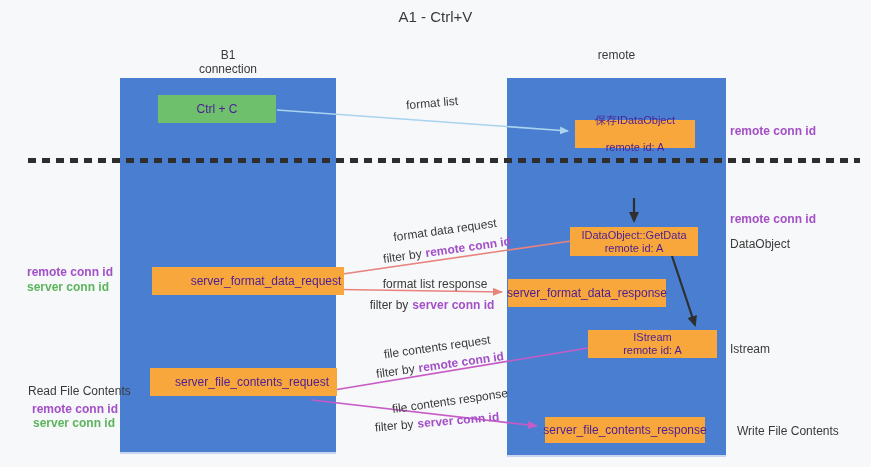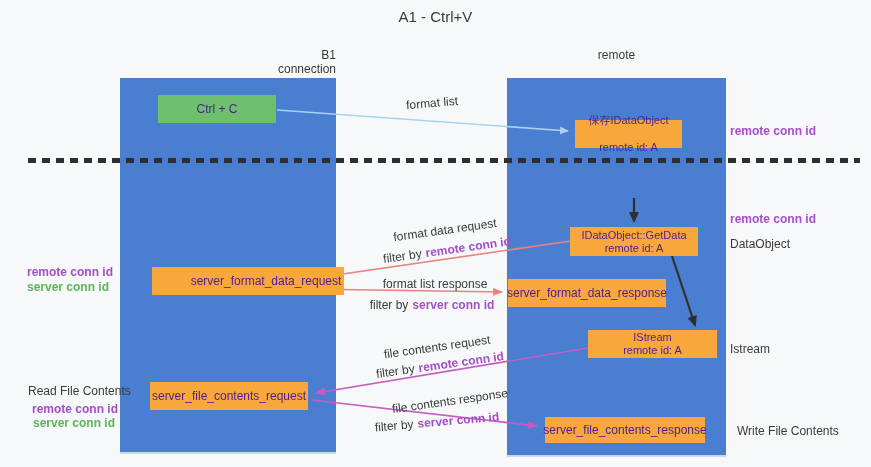--- a/index.html
+++ b/index.html
@@ -5,21 +5,21 @@
   :root{
     --background:#f7f8f9; --lane-blue:#4a7ed1; --box-green:#6ec06d; --box-orange:#f7a73c;
     --label-purple:#a34fc8; --label-green:#5cb45c; --arrow-salmon:#e8837d; --arrow-magenta:#c75bc7;
     --arrow-blue:#a9d3ee; --arrow-black:#2f2f2f; --text-dark:#3a3a3a; --dash-color:#2e2e2e;
   }
   html,body{margin:0;padding:0;}
   body{background:#fff;font-family:"Liberation Sans","DejaVu Sans",sans-serif;}
   .canvas{position:relative;width:871px;height:467px;background:var(--background);overflow:hidden;}
   .title{position:absolute;left:0;top:7px;width:871px;text-align:center;font-size:15px;line-height:20px;color:var(--text-dark);}
   .col-header{position:absolute;text-align:center;font-size:12px;line-height:14px;color:var(--text-dark);}
-  .hdr-left{left:120px;top:48px;width:216px;text-align:right;}
+  .hdr-left{left:120px;top:48px;width:216px;}
   .hdr-right{left:507px;top:48px;width:219px;}
   .lane{position:absolute;background:var(--lane-blue);}
   .lane-left{left:120px;top:78px;width:216px;height:374px;border-bottom:2px solid #c8d6ef;}
   .lane-right{left:507px;top:78px;width:219px;height:377px;border-bottom:2px solid #c8d6ef;}
   .dashes{position:absolute;left:28px;top:158px;width:832px;height:5px;
     background:repeating-linear-gradient(90deg,var(--dash-color) 0 8px,transparent 8px 14px);}
   .node{position:absolute;display:flex;flex-direction:column;align-items:center;justify-content:center;
     color:#4c1d95;text-align:center;font-size:12px;line-height:14px;}
   .node.small{font-size:11px;line-height:13px;}
   .green{background:var(--box-green);}
@@ -78,39 +78,39 @@
     <div>B1</div>
     <div>connection</div>
   </div>
   <div class="col-header hdr-right">
     <div>remote</div>
   </div>
 
   <div class="node green" style="left:158px;top:95px;width:118px;height:28px;">
     <div>Ctrl + C</div>
   </div>
-  <div class="node orange small" style="left:575px;top:120px;width:107px;height:28px;gap:14px;">
+  <div class="node orange small" style="left:575px;top:120px;width:120px;height:28px;gap:14px;">
     <div>保存IDataObject</div>
     <div>remote id: A</div>
   </div>
   <div class="node orange small" style="left:570px;top:227px;width:128px;height:29px;justify-content:center;">
     <div>IDataObject::GetData</div>
     <div>remote id: A</div>
   </div>
   <div class="node orange" style="left:152px;top:267px;width:156px;height:28px;padding-left:36px;">
     <div>server_format_data_request</div>
   </div>
   <div class="node orange" style="left:508px;top:279px;width:158px;height:28px;">
     <div>server_format_data_response</div>
   </div>
   <div class="node orange small" style="left:588px;top:330px;width:129px;height:28px;">
     <div>IStream</div>
     <div>remote id: A</div>
   </div>
-  <div class="node orange" style="left:150px;top:382px;width:158px;height:28px;">
+  <div class="node orange" style="left:150px;top:368px;width:170px;height:28px;padding-left:17px;">
     <div>server_file_contents_request</div>
   </div>
   <div class="node orange" style="left:545px;top:417px;width:160px;height:26px;">
     <div>server_file_contents_response</div>
   </div>
 
   <div class="flabel" style="left:432px;top:103px;transform:translate(-50%,-50%) rotate(-5deg);">format list</div>
   <div class="flabel" style="left:445px;top:230px;transform:translate(-50%,-50%) rotate(-8deg);">format data request</div>
   <div class="flabel" style="left:447px;top:250px;transform:translate(-50%,-50%) rotate(-8deg);">
     <span class="filter-prefix">filter by</span><span class="purple">remote conn id</span>

